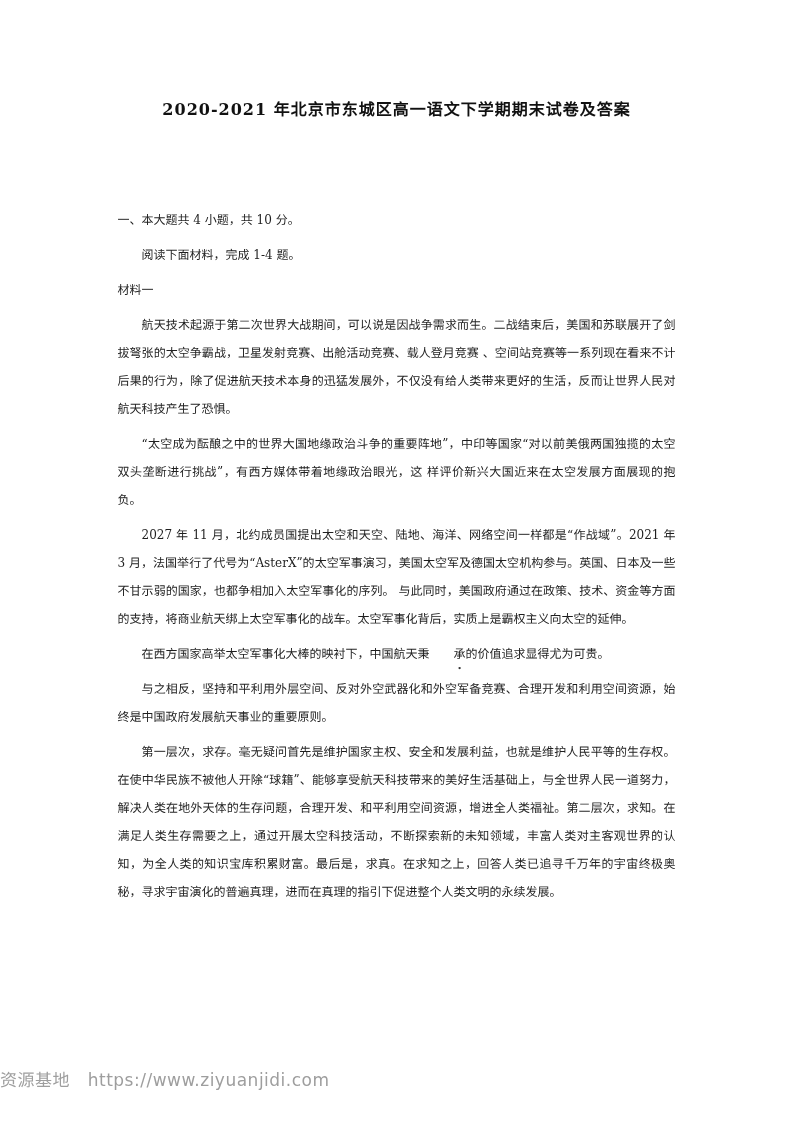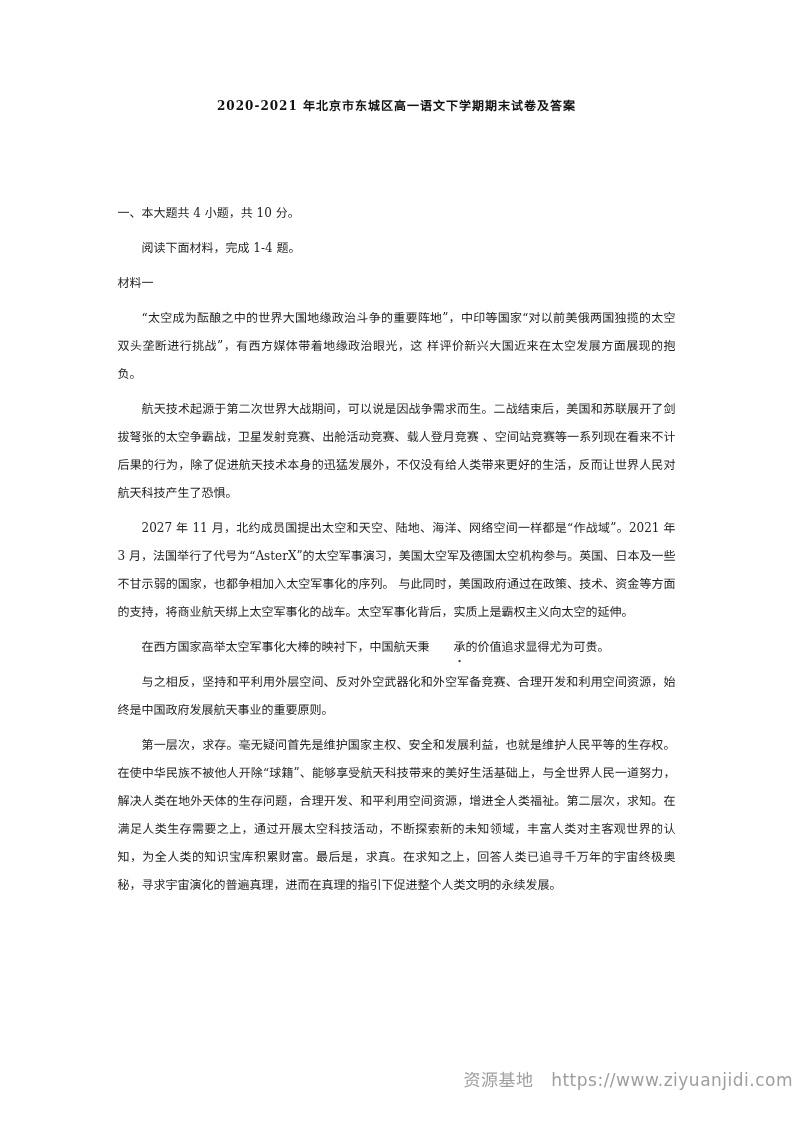--- a/index.html
+++ b/index.html
@@ -13,21 +13,21 @@
     height: 1122px;
     background: #ffffff;
     overflow: hidden;
     font-family: "DejaVu Serif", "Liberation Serif", serif;
     color: #1f1f1f;
   }
   .title {
     margin: 0;
     padding-top: 96px;
     text-align: center;
-    font-size: 12px;
+    font-size: 16px;
     font-weight: bold;
     letter-spacing: 1px;
     color: #111111;
   }
   .content {
     width: 558px;
     margin: 0 auto;
   }
   .content p {
     margin: 0 0 7px 0;
@@ -59,21 +59,21 @@
     bottom: -0.62em;
     font-size: 8px;
     line-height: 1;
     color: #333333;
   }
   .footer {
     position: absolute;
     left: 0;
     right: 0;
     top: 1066px;
-    text-align: right;
+    text-align: left;
     font-family: "DejaVu Sans", "Liberation Sans", sans-serif;
     font-size: 17px;
     letter-spacing: 0.5px;
   }
   .footer span {
     cursor: default;
   }
 </style>
 </head>
 <body>
@@ -84,22 +84,22 @@
 
   <div class="content">
 
     <p class="heading">一、本大题共 4 小题，共 10 分。</p>
 
     <p class="instruction">阅读下面材料，完成 1-4 题。</p>
 
     <p class="material-label">材料一</p>
 
     <div id="paragraphs">
+        <p class="para">航天技术起源于第二次世界大战期间，可以说是因战争需求而生。二战结束后，美国和苏联展开了剑拔弩张的太空争霸战，卫星发射竞赛、出舱活动竞赛、载人登月竞赛 、空间站竞赛等一系列现在看来不计后果的行为，除了促进航天技术本身的迅猛发展外，不仅没有给人类带来更好的生活，反而让世界人民对航天科技产生了恐惧。</p>
         <p class="para">“太空成为酝酿之中的世界大国地缘政治斗争的重要阵地”，中印等国家“对以前美俄两国独揽的太空双头垄断进行挑战”，有西方媒体带着地缘政治眼光，这 样评价新兴大国近来在太空发展方面展现的抱负。</p>
-        <p class="para">航天技术起源于第二次世界大战期间，可以说是因战争需求而生。二战结束后，美国和苏联展开了剑拔弩张的太空争霸战，卫星发射竞赛、出舱活动竞赛、载人登月竞赛 、空间站竞赛等一系列现在看来不计后果的行为，除了促进航天技术本身的迅猛发展外，不仅没有给人类带来更好的生活，反而让世界人民对航天科技产生了恐惧。</p>
         <p class="para">2027 年 11 月，北约成员国提出太空和天空、陆地、海洋、网络空间一样都是“作战域”。2021 年 3 月，法国举行了代号为“AsterX”的太空军事演习，美国太空军及德国太空机构参与。英国、日本及一些不甘示弱的国家，也都争相加入太空军事化的序列。 与此同时，美国政府通过在政策、技术、资金等方面的支持，将商业航天绑上太空军事化的战车。太空军事化背后，实质上是霸权主义向太空的延伸。</p>
         <p class="para">在西方国家高举太空军事化大棒的映衬下，中国航天秉<span class="em"><span class="emch">承</span></span>的价值追求显得尤为可贵。</p>
         <p class="para">与之相反，坚持和平利用外层空间、反对外空武器化和外空军备竞赛、合理开发和利用空间资源，始终是中国政府发展航天事业的重要原则。</p>
         <p class="para">第一层次，求存。毫无疑问首先是维护国家主权、安全和发展利益，也就是维护人民平等的生存权。在使中华民族不被他人开除“球籍”、能够享受航天科技带来的美好生活基础上，与全世界人民一道努力，解决人类在地外天体的生存问题，合理开发、和平利用空间资源，增进全人类福祉。第二层次，求知。在满足人类生存需要之上，通过开展太空科技活动，不断探索新的未知领域，丰富人类对主客观世界的认知，为全人类的知识宝库积累财富。最后是，求真。在求知之上，回答人类已追寻千万年的宇宙终极奥秘，寻求宇宙演化的普遍真理，进而在真理的指引下促进整个人类文明的永续发展。</p>
       </div>
 
   </div>
 
   <div class="footer" style="color: rgb(158, 158, 158);">
     <span>资源基地</span>

